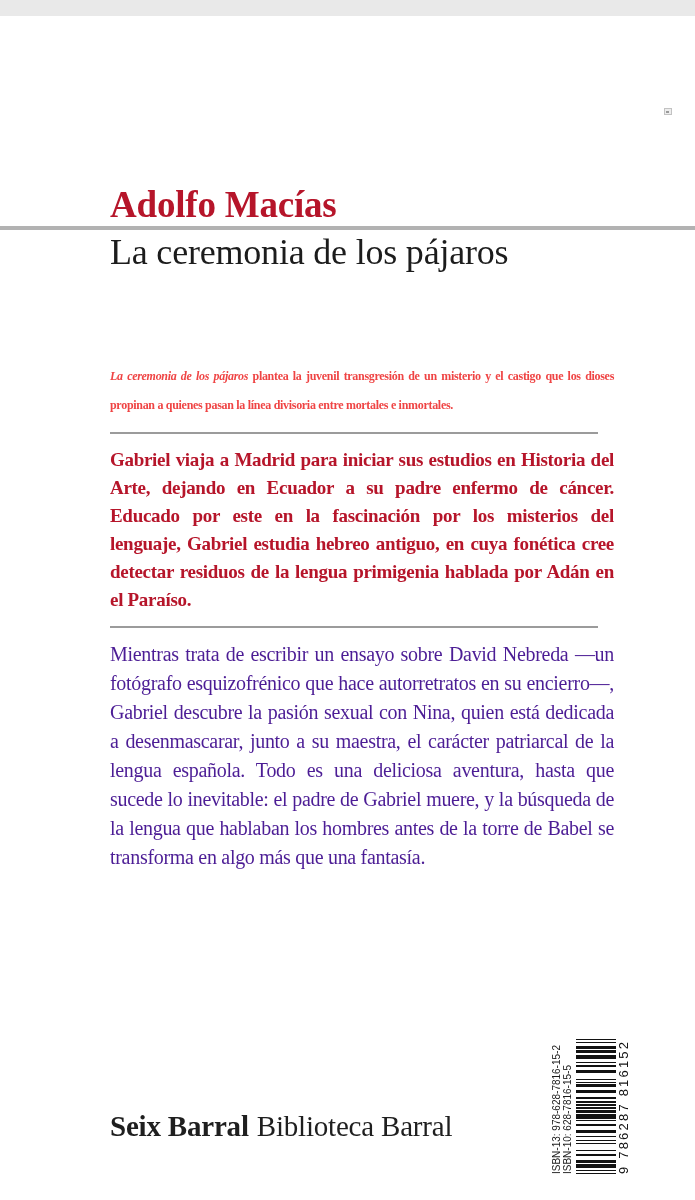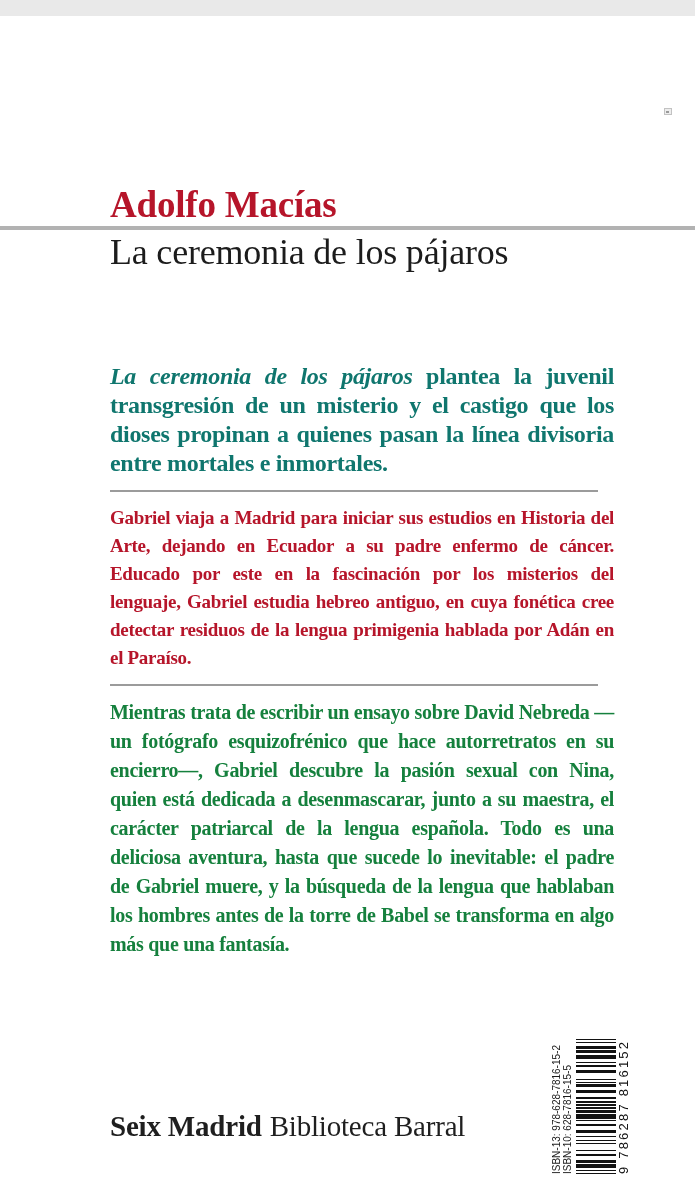--- a/index.html
+++ b/index.html
@@ -30,33 +30,33 @@
     position:absolute; left:110px; top:217px; margin:0;
     font-size:36px; font-weight:normal; color:#1c1c1c; line-height:1.1;
     letter-spacing:-0.2px;
   }
 
   .column {
     position:absolute; left:110px; top:346px; width:504px;
   }
   .column p { margin:0; text-align:justify; }
   .intro {
-    font-size:24px; font-weight:bold; color:#0f766e;
+    font-size:12px; font-weight:bold; color:#ef4444;
     line-height:29px; letter-spacing:-0.3px;
   }
   .intro em { font-style:italic; }
   .rule-mid {
     width:488px; height:2px; background:#9b9b9b; border:0; margin:12px 0;
   }
   .highlight {
     font-size:19px; font-weight:bold; color:#b6152a;
     line-height:28px; letter-spacing:-0.3px;
   }
   .body-par {
-    font-size:20px; font-weight:bold; color:#15803d;
+    font-size:20px; font-weight:normal; color:#4c1d95;
     line-height:29px; letter-spacing:-0.3px;
   }
 
   .publisher {
     position:absolute; left:110px; top:1094px; margin:0;
     font-size:29px; color:#1f1f1f; letter-spacing:-0.2px; white-space:nowrap;
   }
   .publisher strong { font-weight:bold; }
   .publisher .collection { margin-left:8px; font-weight:normal; }
 
@@ -103,21 +103,21 @@
 
     <div class="rule-mid"></div>
 
     <p class="highlight">Gabriel viaja a Madrid para iniciar sus estudios en Historia del Arte, dejando en Ecuador a su padre enfermo de cáncer. Educado por este en la fascinación por los misterios del lenguaje, Gabriel estudia hebreo antiguo, en cuya fonética cree detectar residuos de la lengua primigenia hablada por Adán en el Paraíso.</p>
 
     <div class="rule-mid"></div>
 
     <p class="body-par">Mientras trata de escribir un ensayo sobre David Nebreda —un fotógrafo esquizofrénico que hace autorretratos en su encierro—, Gabriel descubre la pasión sexual con Nina, quien está dedicada a desenmascarar, junto a su maestra, el carácter patriarcal de la lengua española. Todo es una deliciosa aventura, hasta que sucede lo inevitable: el padre de Gabriel muere, y la búsqueda de la lengua que hablaban los hombres antes de la torre de Babel se transforma en algo más que una fantasía.</p>
   </div>
 
-  <p class="publisher"><strong>Seix Madrid</strong><span class="collection">Biblioteca Barral</span></p>
+  <p class="publisher"><strong>Seix Barral</strong><span class="collection">Biblioteca Barral</span></p>
 
   <div class="barcode-wrap">
     <div class="barcode-inner">
       <div class="isbn-line">ISBN-13: 978-628-7816-15-2</div>
       <div class="isbn-line">ISBN-10: 628-7816-15-5</div>
       <div class="bars" id="bars">
           <div class="m on" style="width: 1.43px; flex: 0 0 1.43px;"></div>
           <div class="m off" style="width: 1.43px; flex: 0 0 1.43px;"></div>
           <div class="m on" style="width: 1.43px; flex: 0 0 1.43px;"></div>
           <div class="m off" style="width: 1.43px; flex: 0 0 1.43px;"></div>

